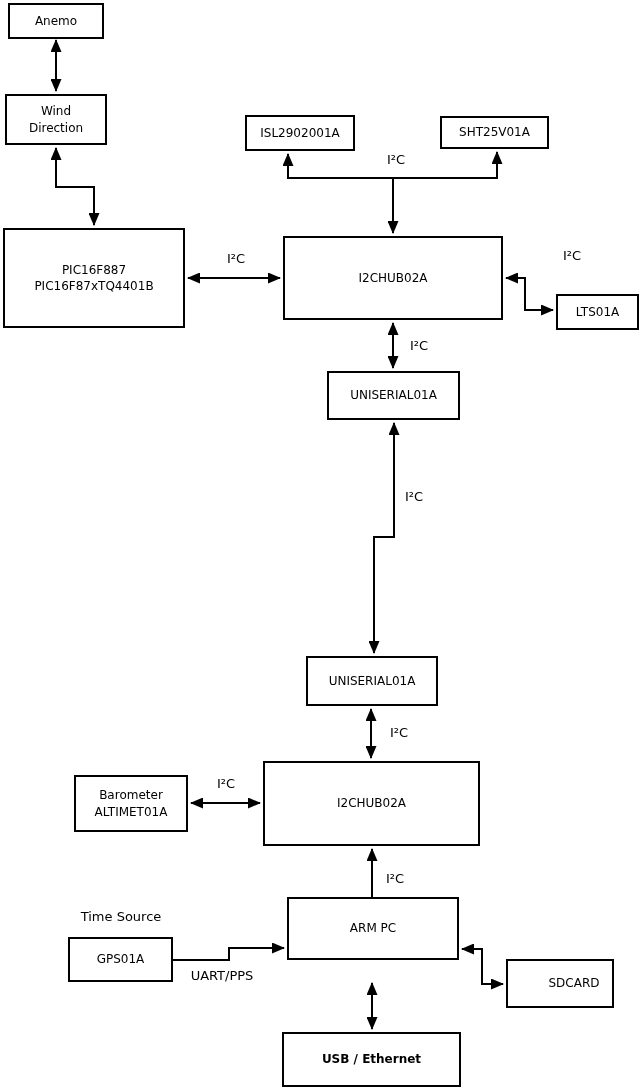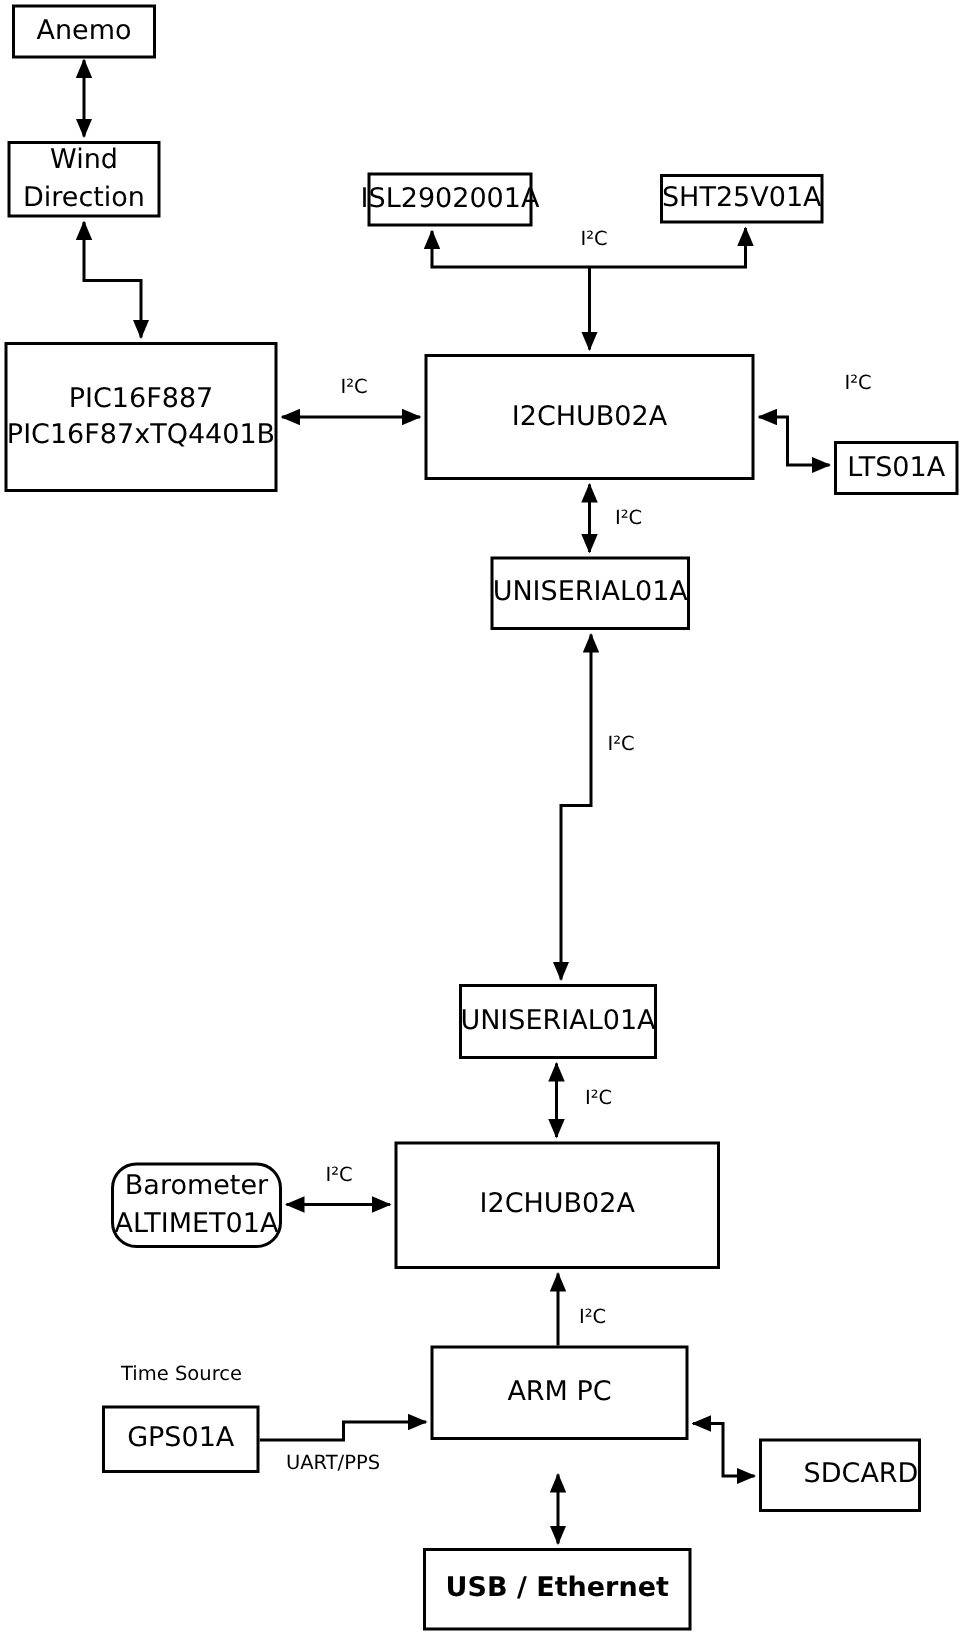--- a/index.html
+++ b/index.html
@@ -28,21 +28,21 @@
   }
   .box {
     position: absolute;
     box-sizing: border-box;
     border: 2px solid #000000;
     background: #ffffff;
     display: flex;
     align-items: center;
     justify-content: center;
     text-align: center;
-    font-size: 18px;
+    font-size: 12px;
     line-height: 1.35;
     white-space: pre-line;
     color: #000000;
   }
   .lbl {
     position: absolute;
     transform: translateX(-50%);
     font-size: 13px;
     white-space: nowrap;
     color: #000000;
@@ -51,21 +51,21 @@
   
   .b-anemo        { left: 8px;   top: 3px;    width: 96px;  height: 36px; }
   .b-wind         { left: 5px;   top: 94px;   width: 102px; height: 51px; }
   .b-pic          { left: 3px;   top: 228px;  width: 182px; height: 100px; }
   .b-isl          { left: 245px; top: 115px;  width: 110px; height: 36px; }
   .b-sht          { left: 440px; top: 116px;  width: 109px; height: 33px; }
   .b-hub1         { left: 283px; top: 236px;  width: 220px; height: 84px; }
   .b-lts          { left: 556px; top: 294px;  width: 83px;  height: 36px; }
   .b-uni1         { left: 327px; top: 371px;  width: 133px; height: 49px; }
   .b-uni2         { left: 306px; top: 656px;  width: 132px; height: 50px; }
-  .b-baro         { left: 74px;  top: 775px;  width: 114px; height: 57px; border-radius: 17px; }
+  .b-baro         { left: 74px;  top: 775px;  width: 114px; height: 57px; }
   .b-hub2         { left: 263px; top: 761px;  width: 217px; height: 85px; }
   .b-arm          { left: 287px; top: 897px;  width: 172px; height: 63px; }
   .b-gps          { left: 68px;  top: 937px;  width: 105px; height: 45px; }
   .b-sd           { left: 506px; top: 959px;  width: 108px; height: 49px; padding-left: 28px; }
   .b-usb          { left: 282px; top: 1032px; width: 179px; height: 55px; font-weight: bold; }
 
   
   .l-i2c-top      { left: 396px; top: 152px; }
   .l-i2c-pic      { left: 236px; top: 251px; }
   .l-i2c-lts      { left: 572px; top: 248px; }

